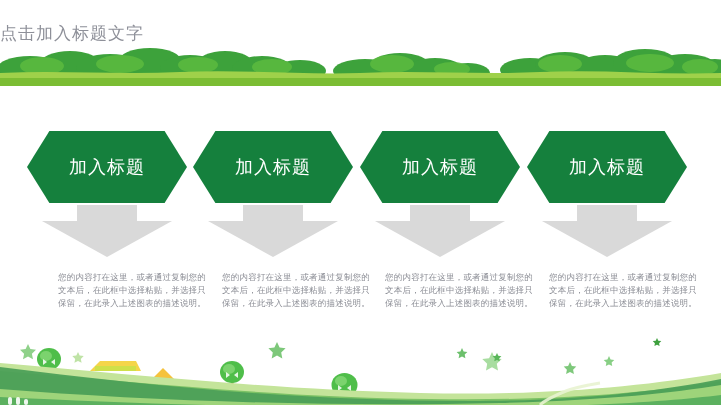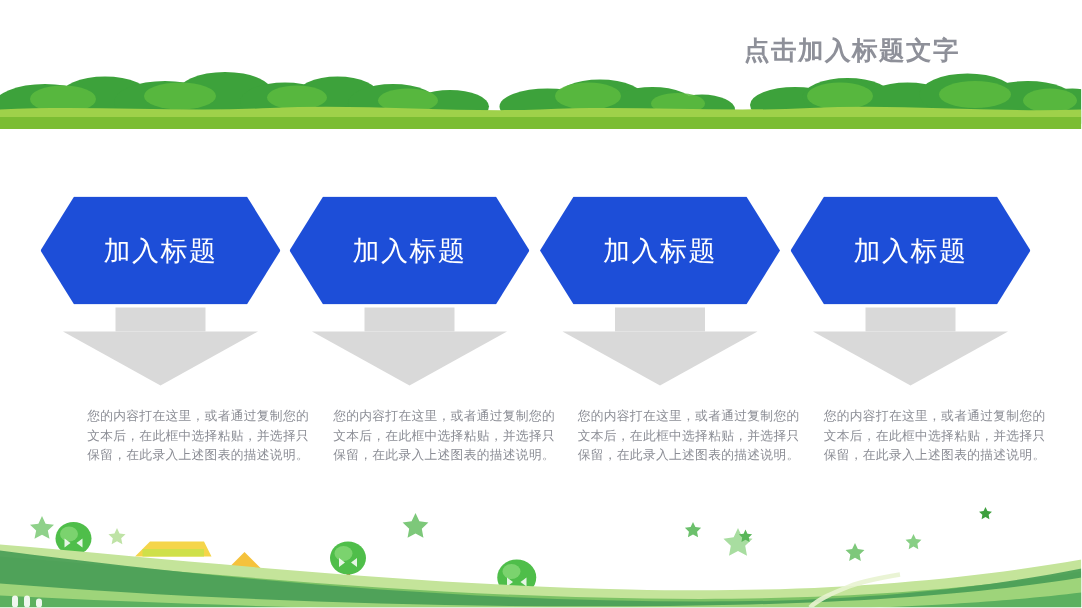--- a/index.html
+++ b/index.html
@@ -17,25 +17,25 @@
     background: #ffffff;
     overflow: hidden;
   }
 
   
   .title {
     position: absolute;
     top: 22px;
     left: 0;
     width: 640px;
-    text-align: right;
+    text-align: left;
     font-size: 17px;
     color: #8e9099;
     letter-spacing: 1px;
-    font-weight: bold;
+    font-weight: normal;
     line-height: 24px;
   }
 
   
   .topscene {
     position: absolute;
     left: 0;
     top: 44px;
     width: 721px;
     height: 42px;
@@ -56,21 +56,21 @@
   }
   .col.c0 { left: 27px; }
   .col.c1 { left: 193px; }
   .col.c2 { left: 360px; }
   .col.c3 { left: 527px; }
 
   .hex {
     position: relative;
     width: 160px;
     height: 72px;
-    background: #1d4ed8;
+    background: #15803d;
     clip-path: polygon(14% 0%, 86% 0%, 100% 50%, 86% 100%, 14% 100%, 0% 50%);
     display: flex;
     align-items: center;
     justify-content: center;
   }
   .hex-label {
     color: #ffffff;
     font-size: 18px;
     letter-spacing: 1px;
     white-space: nowrap;

